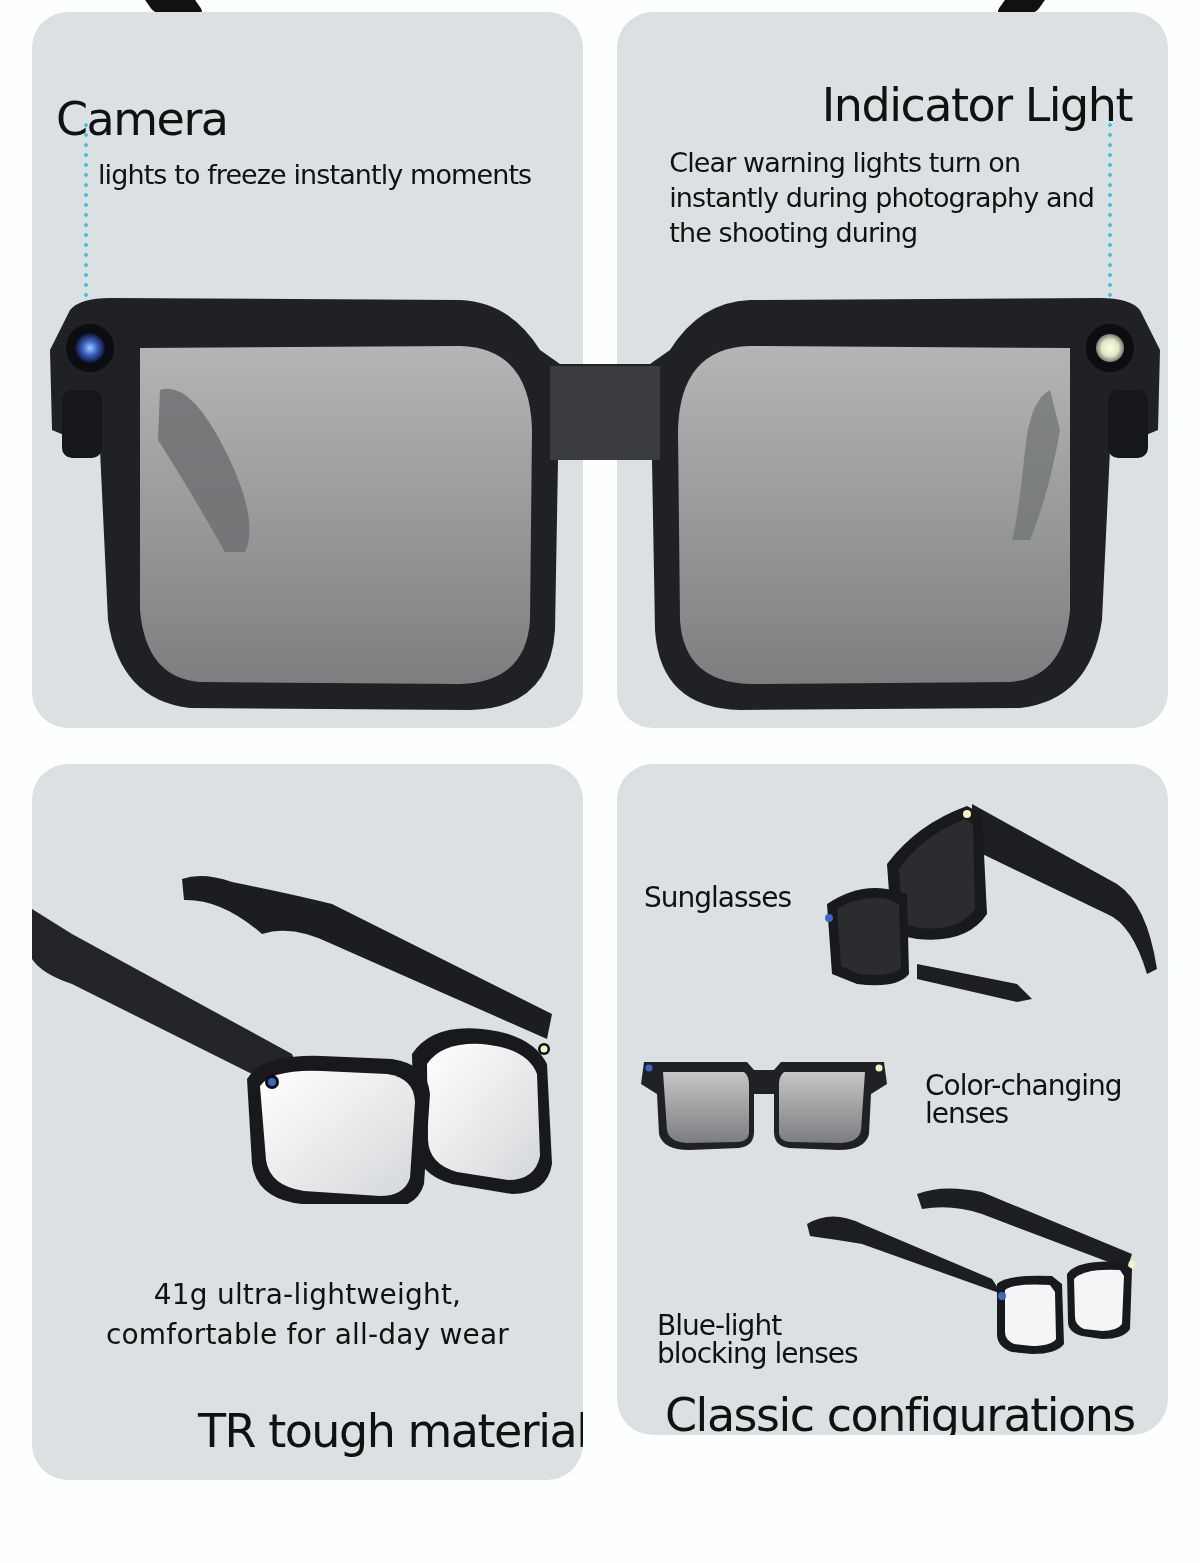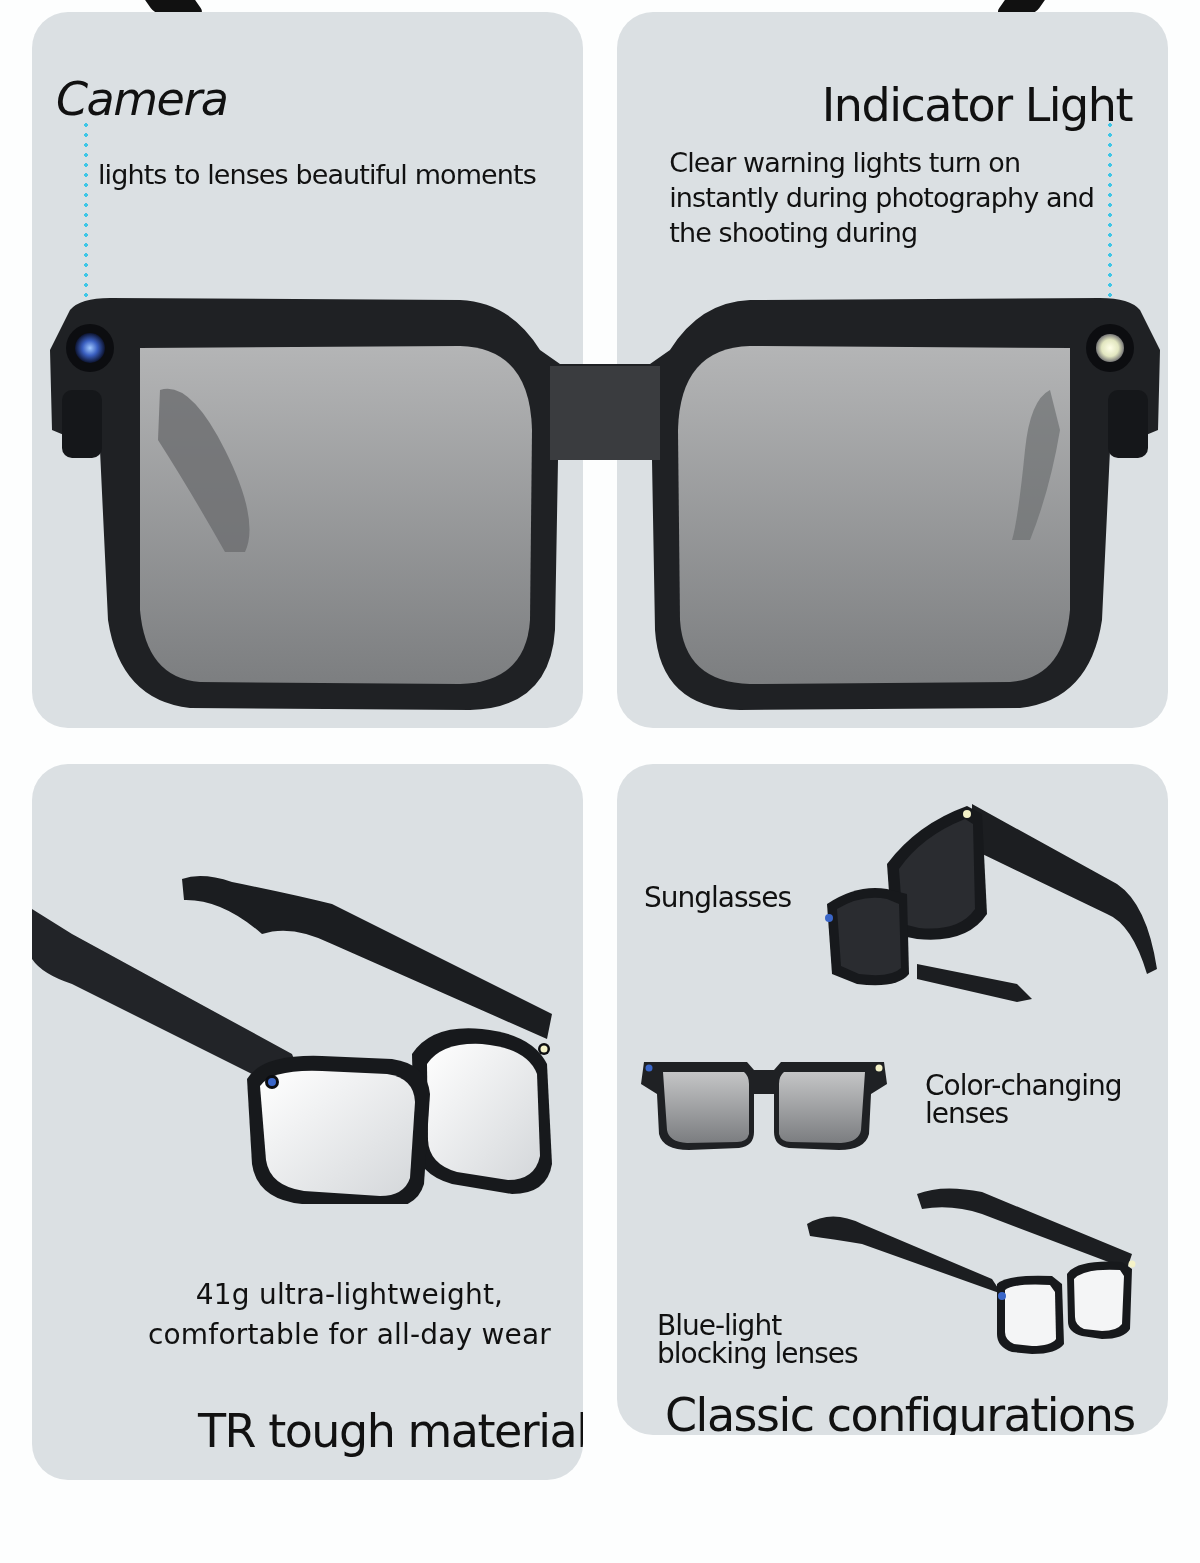--- a/index.html
+++ b/index.html
@@ -28,23 +28,23 @@
   
   .leader { position: absolute; width: 4px; background-image: radial-gradient(circle, currentColor 1.6px, transparent 2px); background-size: 4px 10px; background-repeat: repeat-y; }
 </style>
 </head>
 <body>
 
 <div class="abs" style="left:150px;top:0;width:50px;height:14px;background:#111;transform:skewX(35deg);border-radius:0 0 6px 6px;"></div>
 <div class="abs" style="left:1000px;top:0;width:40px;height:14px;background:#111;transform:skewX(-35deg);border-radius:0 0 6px 6px;"></div>
 
 <section class="panel" id="p-camera">
-  <h2 class="abs title-lg" style="left:24px;top:64px;font-style:italic;">Camera</h2>
+  <h2 class="abs title-lg" style="left:24px;top:84px;">Camera</h2>
   <div class="abs desc" style="left:66px;top:145px;">
-    <div> lights to lenses beautiful moments</div>
+    <div> lights to freeze instantly moments</div>
   </div>
   <div class="leader" style="left:52px;top:108px;height:232px;color:#3fc6e6;"></div>
 </section>
 
 <section class="panel" id="p-indicator">
   <h2 class="abs title-lg" style="right:36px;top:70px;text-align:right;">Indicator Light</h2>
   <div class="abs desc" style="right:74px;top:133px;">
     <div>Clear warning lights turn on</div>
     <div>instantly during photography and</div>
     <div>the shooting during</div>
@@ -108,21 +108,21 @@
     <path d="M395 200 Q410 178 450 180 Q495 184 505 210 L508 292 Q503 316 476 316 L425 308 Q397 300 396 276 Z" fill="url(#clearG)"></path>
 
     <path d="M215 215 Q230 190 290 192 L360 195 Q395 200 398 230 L392 320 Q385 345 350 345 L270 340 Q225 335 220 300 Z" fill="#17191c"></path>
     <path d="M228 222 Q240 205 290 207 L355 210 Q382 214 383 238 L378 314 Q372 332 348 332 L272 327 Q238 322 234 296 Z" fill="url(#clearG)"></path>
 
     <circle cx="240" cy="218" r="7" fill="#0c0d10"></circle>
       <circle cx="240" cy="218" r="4" fill="#3a66c8"></circle>
     <circle cx="512" cy="185" r="6" fill="#0c0d10"></circle>
       <circle cx="512" cy="185" r="3.5" fill="#f4f2c8"></circle>
   </svg>
-  <div class="abs" style="left:0;width:551px;top:511px;text-align:center;font-size:28px;line-height:40px;letter-spacing:0.2px;margin-left:42px;">
+  <div class="abs" style="left:0;width:551px;top:511px;text-align:center;font-size:28px;line-height:40px;letter-spacing:0.2px;">
     <div>41g ultra-lightweight,</div>
     <div>comfortable for all-day wear</div>
   </div>
   <h2 class="abs title-lg" style="left:130px;top:644px;margin-left:36px;">TR tough material</h2>
 </section>
 
 <section class="panel" id="p-classic">
 
   <div class="abs label-sm" style="left:27px;top:120px;">
     <div>Sunglasses</div>

